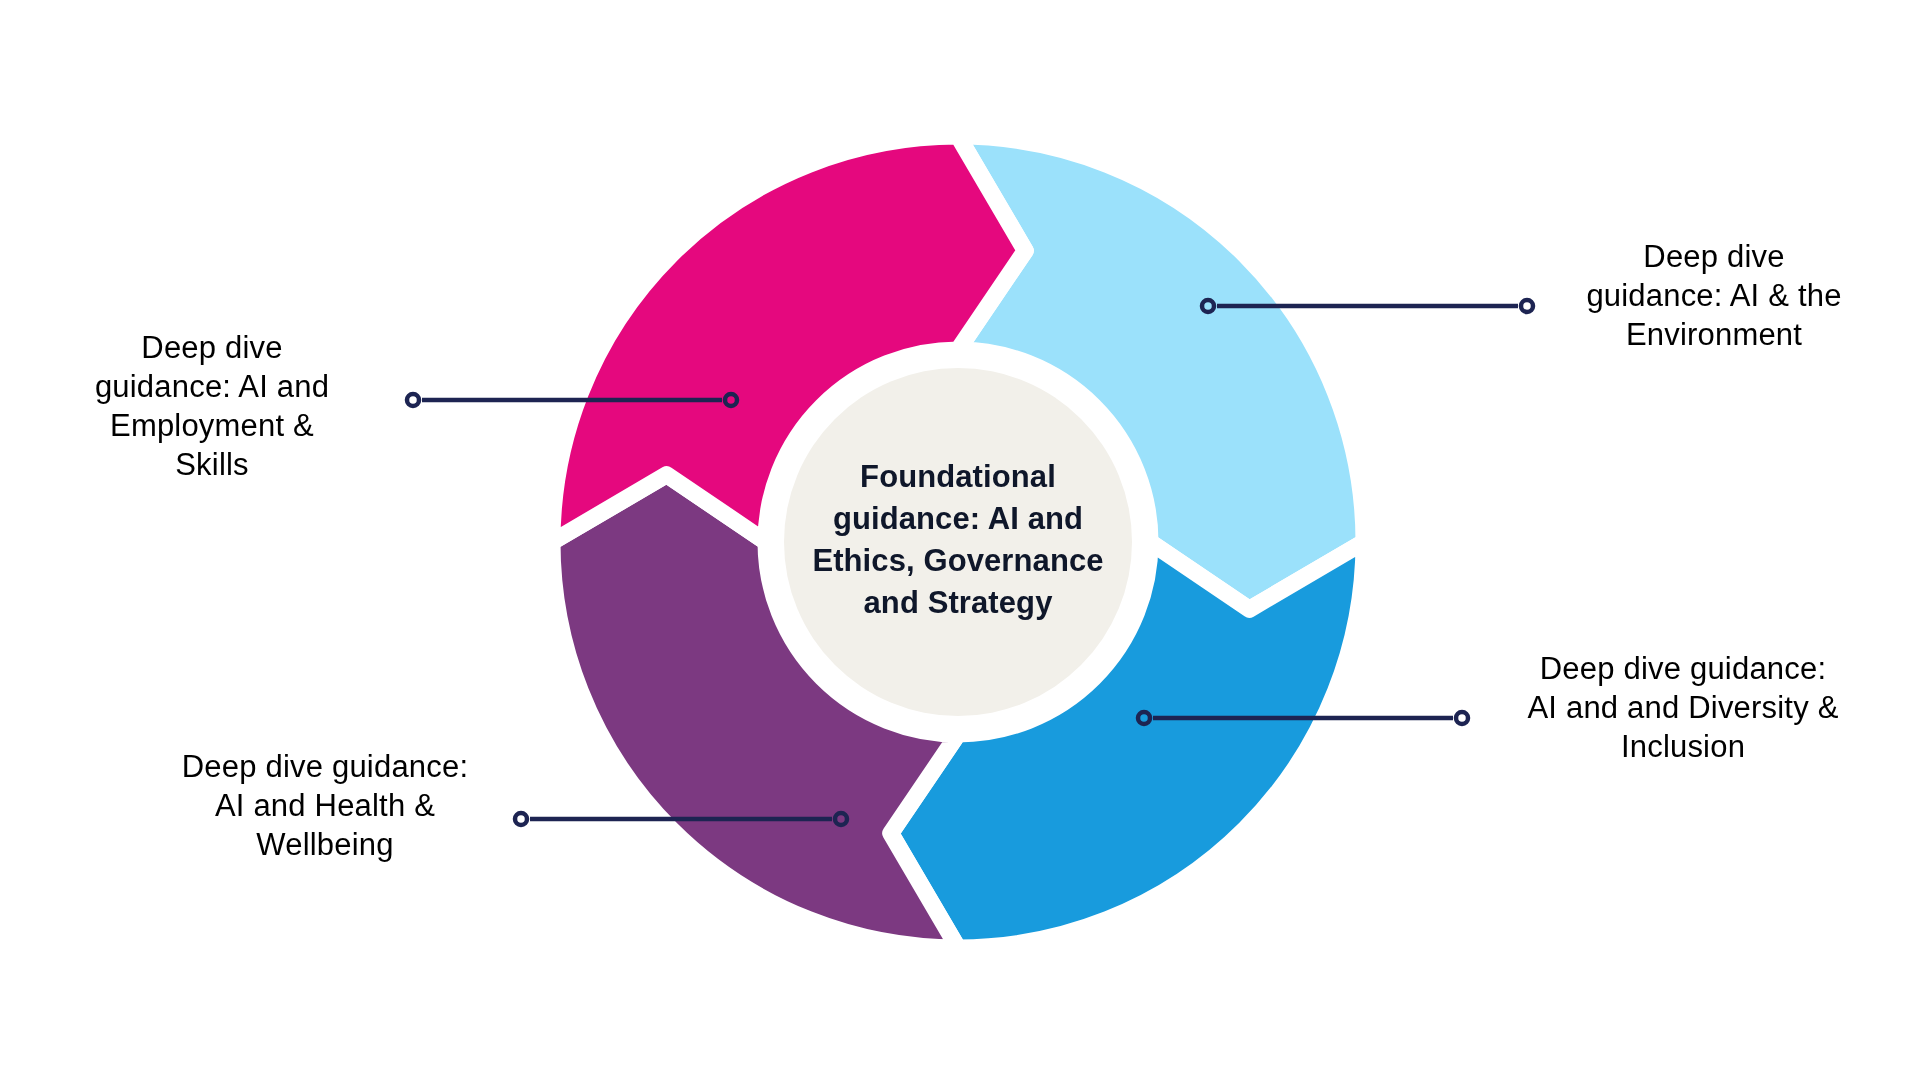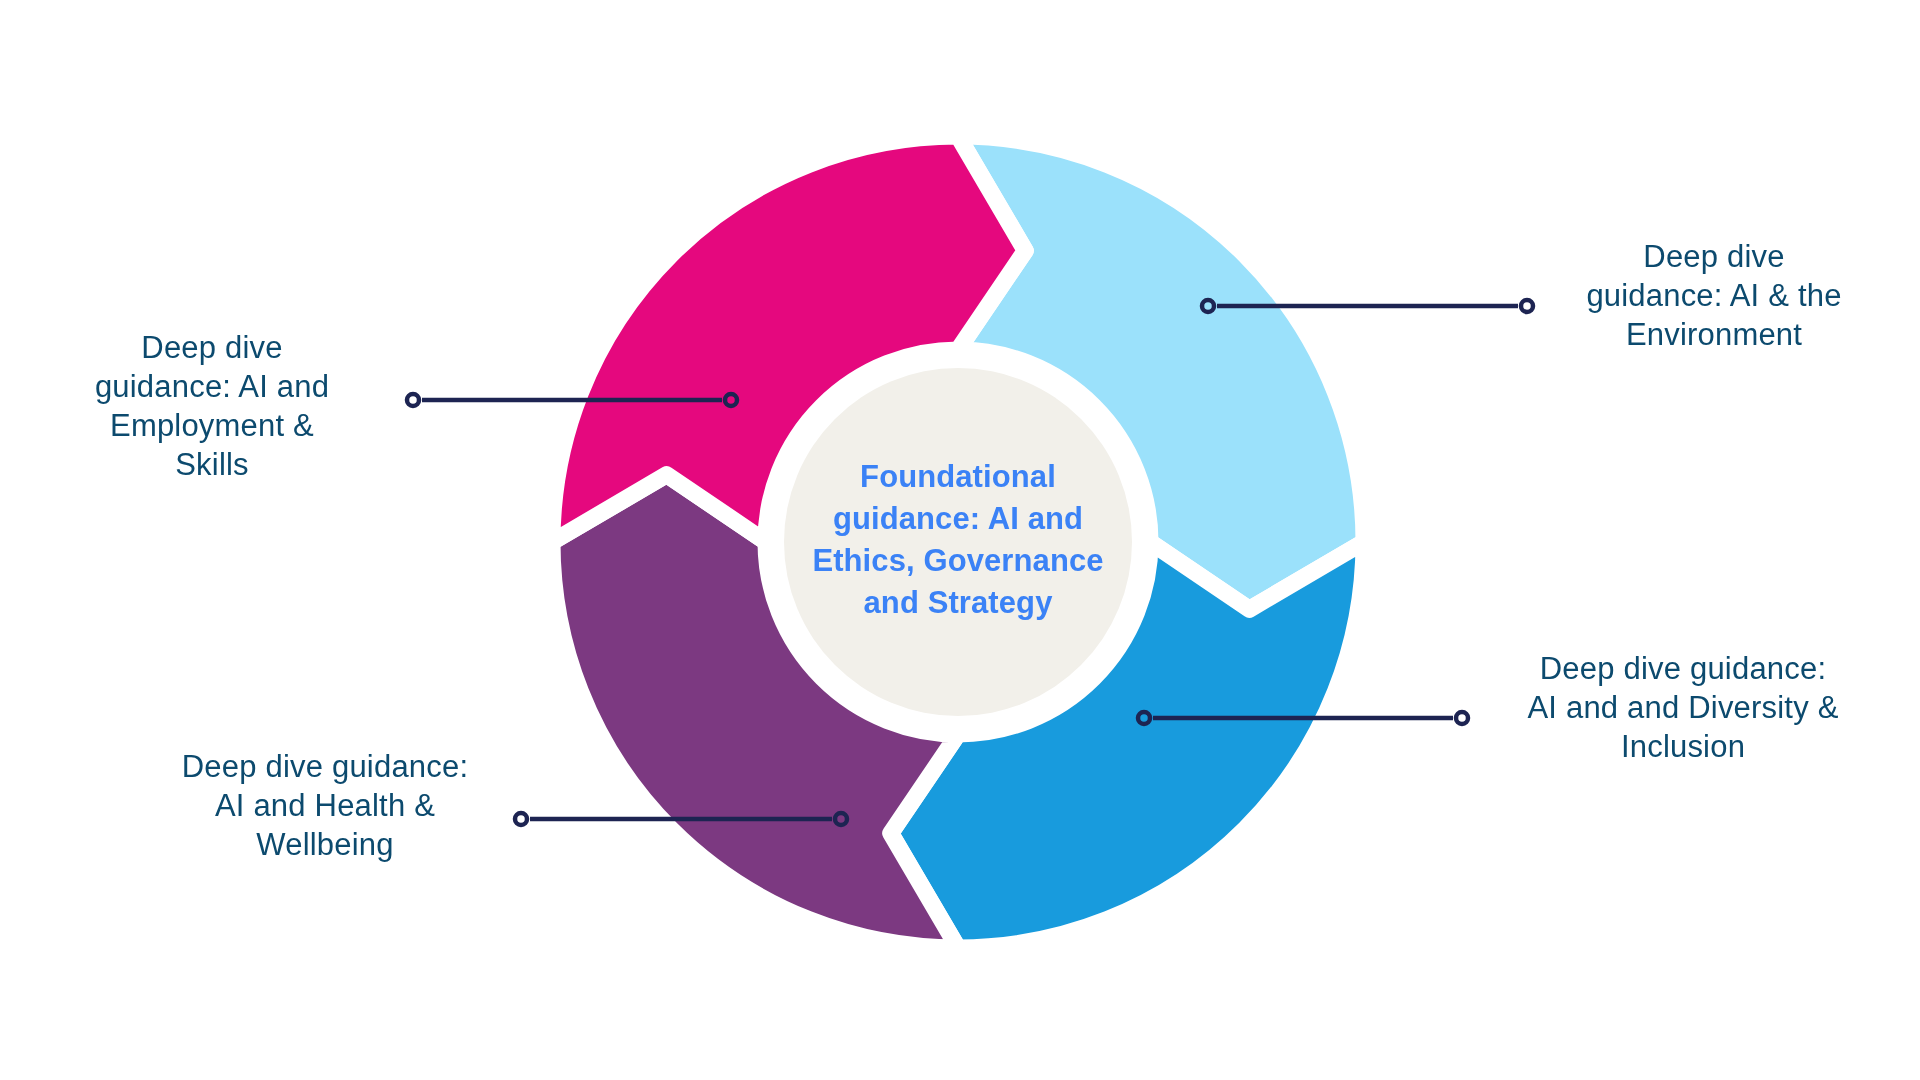--- a/index.html
+++ b/index.html
@@ -36,32 +36,32 @@
     stroke-width: 4.5;
   }
   .side-label {
     position: absolute;
     transform: translate(-50%, -50%);
     text-align: center;
     white-space: pre-line;
     font-size: 31px;
     line-height: 39px;
     font-weight: 400;
-    color: #0c4a6e;
+    color: #000000;
     letter-spacing: 0.2px;
   }
   .center-label {
     position: absolute;
     transform: translate(-50%, -50%);
     text-align: center;
     white-space: pre-line;
     font-size: 31px;
     line-height: 42px;
     font-weight: 700;
-    color: #3b82f6;
+    color: #0f172a;
     letter-spacing: 0.1px;
   }
 </style>
 </head>
 <body>
 
 <div class="canvas">
 
   <svg class="diagram-svg" viewBox="0 0 1920 1080" aria-hidden="true">
     <defs>

